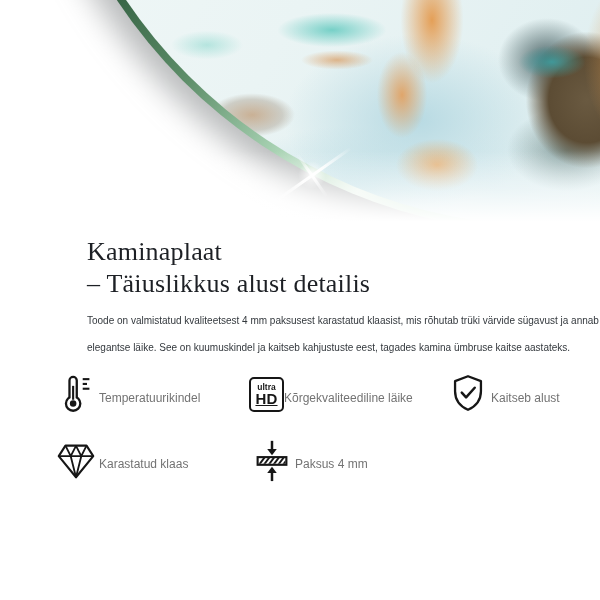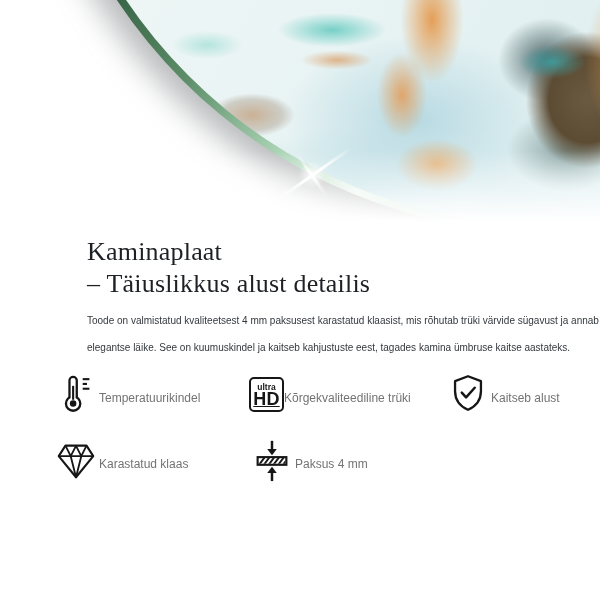--- a/index.html
+++ b/index.html
@@ -86,21 +86,21 @@
   .icon-box{height:46px;display:flex;align-items:center;justify-content:center;}
   .feature-label{margin-top:8px;font-size:12px;color:#737373;}
   .icon-box svg{display:block;}
 
   .hd-badge{
     width:31px;height:31px;border:2.5px solid #161616;border-radius:5px;
     display:flex;flex-direction:column;align-items:center;justify-content:center;
     color:#161616;
   }
   .hd-badge .hd-top{font-size:8.5px;font-weight:700;line-height:9px;}
-  .hd-badge .hd-bottom{font-size:18px;font-weight:800;line-height:14px;letter-spacing:0.2px;text-decoration:underline;}
+  .hd-badge .hd-bottom{font-size:15px;font-weight:800;line-height:14px;letter-spacing:0.2px;text-decoration:underline;}
 </style>
 </head>
 <body>
 
 <div class="page">
 
   <section class="hero">
     <div class="shadow-blur">
       <div class="shadow-shape"></div>
     </div>
@@ -135,21 +135,21 @@
         <div class="feature-label">Temperatuurikindel</div>
       </div>
 
       <div class="feature">
         <div class="icon-box">
           <div class="hd-badge">
             <span class="hd-top">ultra</span>
             <span class="hd-bottom">HD</span>
           </div>
         </div>
-        <div class="feature-label">Kõrgekvaliteediline trüki</div>
+        <div class="feature-label">Kõrgekvaliteediline läike</div>
       </div>
 
       <div class="feature">
         <div class="icon-box">
           <svg width="46" height="46" viewBox="0 0 48 48" fill="none" stroke="#161616" stroke-width="2.4">
             <path d="M24 5.5 L37.5 10.5 V21 C37.5 30.5 31.5 37 24 40.5 C16.5 37 10.5 30.5 10.5 21 V10.5 Z" stroke-linejoin="round"></path>
             <polyline points="17.5 22.5 22 27.5 31 17.5" stroke-width="2.6" stroke-linecap="round" stroke-linejoin="round"></polyline>
           </svg>
         </div>
         <div class="feature-label">Kaitseb alust</div>

